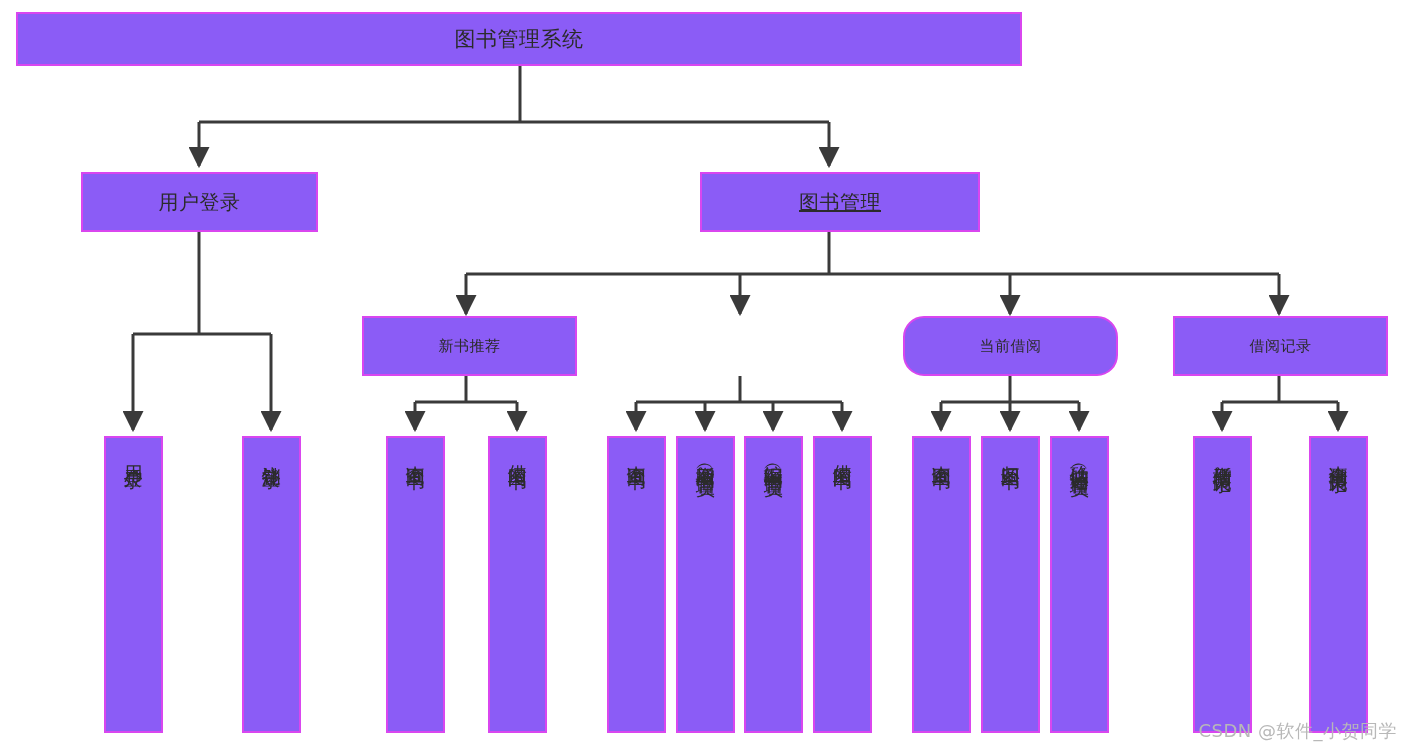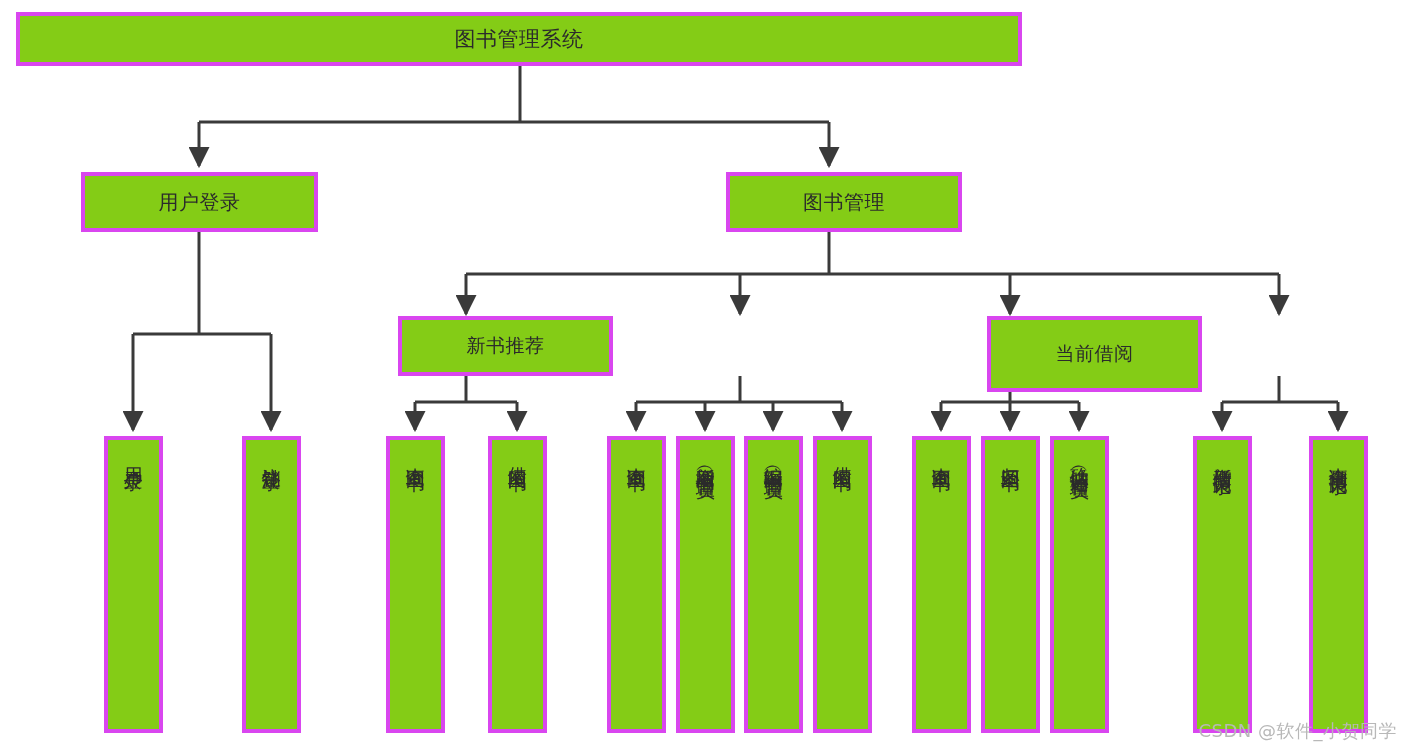--- a/index.html
+++ b/index.html
@@ -17,31 +17,31 @@
   svg#wires{
     position:absolute;
     left:0; top:0;
     width:1405px;
     height:747px;
     pointer-events:none;
   }
   .node{
     position:absolute;
     box-sizing:border-box;
-    background:#84cc16;
-    border:4px solid #d946ef;
+    background:#8b5cf6;
+    border:2px solid #d946ef;
     display:flex;
     align-items:center;
     justify-content:center;
     color:#2b2b2b;
     letter-spacing:.5px;
   }
   .node.root{ font-size:21px; }
   .node.lvl1{ font-size:20px; }
-  .node.lvl2{ font-size:19px;margin-left:36px; }
+  .node.lvl2{ font-size:15px; }
   .node.leaf{
     font-size:19px;
     align-items:flex-start;
     justify-content:center;
     padding-top:12px;
     line-height:1.12;
   }
   .vtext{
     writing-mode:vertical-rl;
     text-orientation:upright;
@@ -116,29 +116,32 @@
     </g>
   </svg>
 
   <div class="node root" style="left:16px; top:12px; width:1006px; height:54px;">
     <span>图书管理系统</span>
   </div>
 
   <div class="node lvl1" style="left:81px; top:172px; width:237px; height:60px;">
     <span>用户登录</span>
   </div>
-  <div class="node lvl1" style="left:726px; top:172px; width:236px; height:60px;">
+  <div class="node lvl1" style="left:700px; top:172px; width:280px; height:60px;text-decoration:underline;">
     <span>图书管理</span>
   </div>
 
   <div class="node lvl2" style="left:362px; top:316px; width:215px; height:60px;">
     <span>新书推荐</span>
   </div>
-  <div class="node lvl2" style="left:951px; top:316px; width:215px; height:76px;">
+  <div class="node lvl2" style="left:903px; top:316px; width:215px; height:60px;border-radius:21px;">
     <span>当前借阅</span>
+  </div>
+  <div class="node lvl2" style="left:1173px; top:316px; width:215px; height:60px;">
+    <span>借阅记录</span>
   </div>
 
   <div class="node leaf" style="left:104px; top:436px; width:59px; height:297px;">
     <span class="vtext">用户登录</span>
   </div>
   <div class="node leaf" style="left:242px; top:436px; width:59px; height:297px;">
     <span class="vtext">注销登录</span>
   </div>
 
   <div class="node leaf" style="left:386px; top:436px; width:59px; height:297px;">

